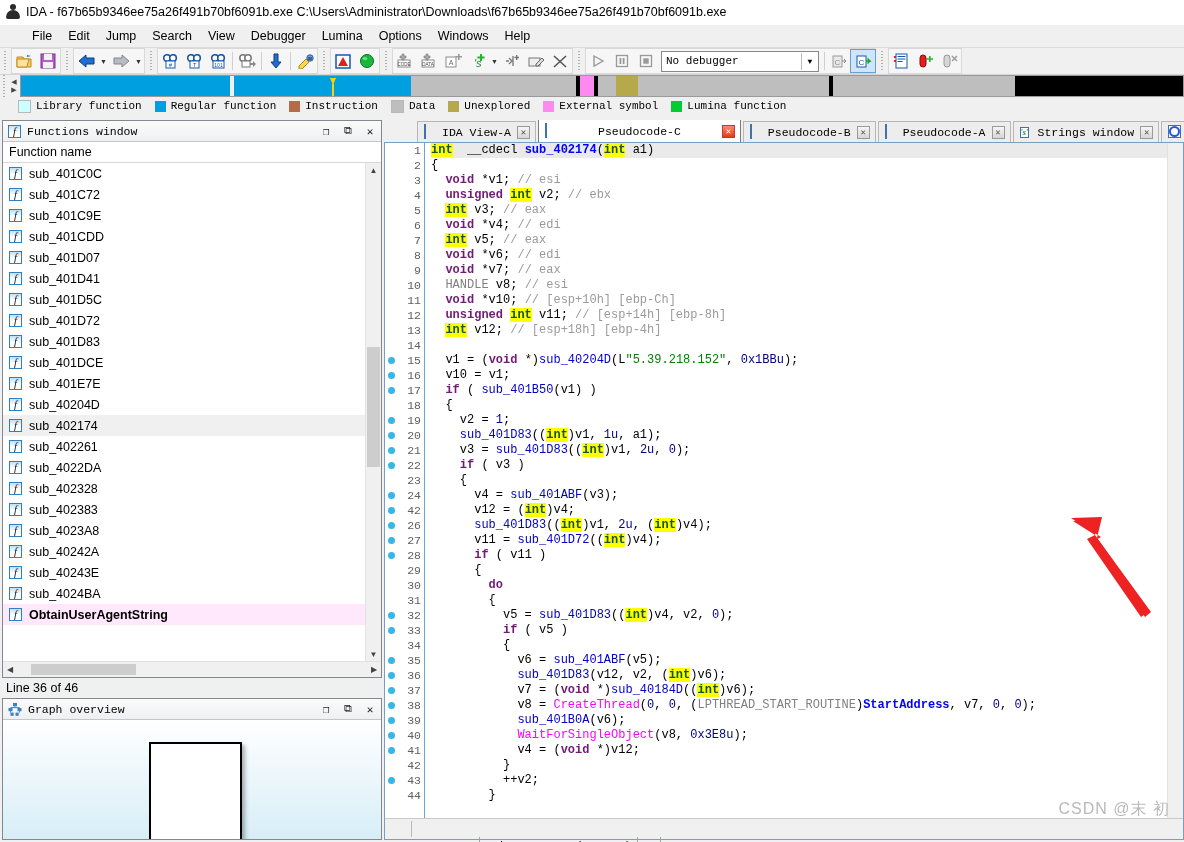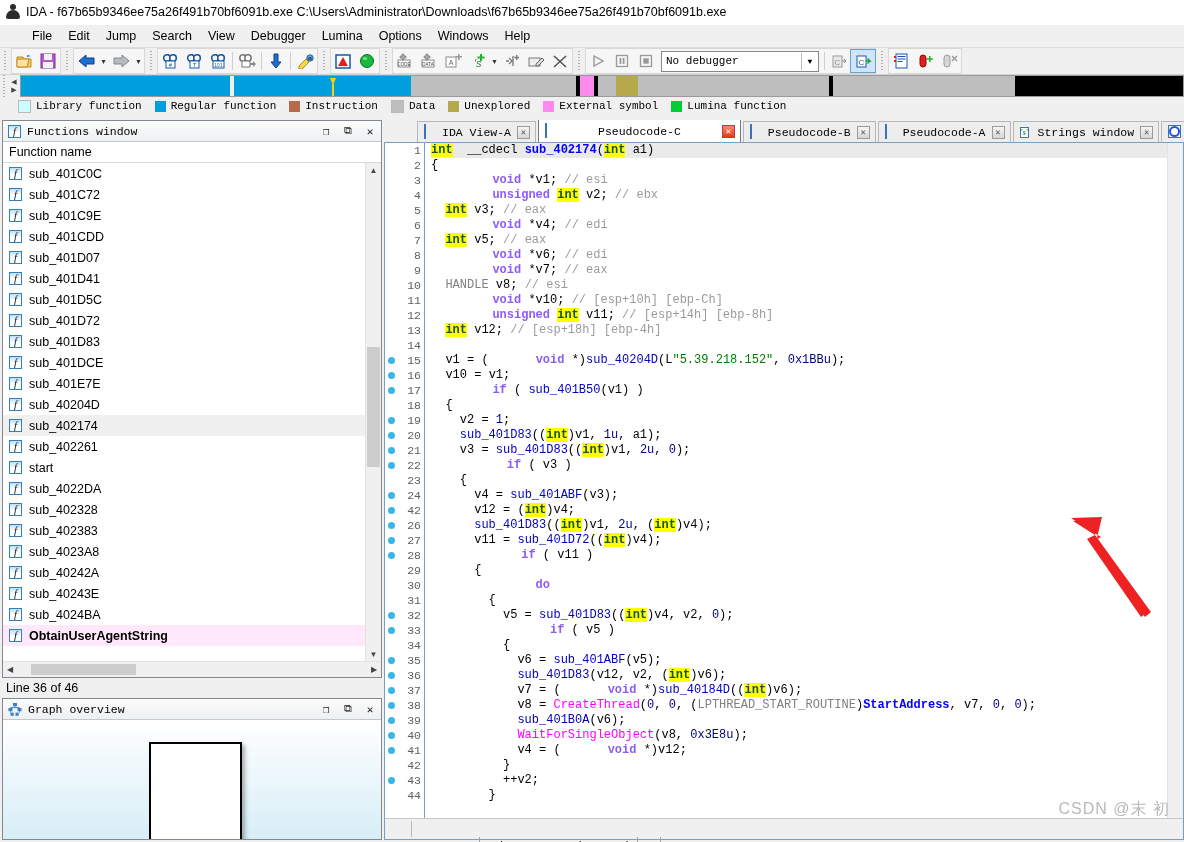--- a/index.html
+++ b/index.html
@@ -233,21 +233,21 @@
   .cl { height:15px; line-height:15px; white-space:pre; }
   .cl.hl { background:#eaeaea; }
   .bp { height:15px; line-height:15px; text-align:center; }
   .bp i {
     display:inline-block; width:7px;height:7px;border-radius:50%;
     background:#39b6e8; vertical-align:middle;
   }
 
   
   .k  { background:#ffff00; color:#14532d; font-weight:bold; }   
-  .kw { color:#8b5cf6; font-weight:bold;margin-left:47px; }                        
+  .kw { color:#701a75; font-weight:bold; }                        
   .ty { color:#808080; }                                          
   .cm { color:#9a9a9a; }                                          
   .fn { color:#0000c0; }                                          
   .vr { color:#000000; }                                          
   .num{ color:#000080; }                                          
   .st { color:#008000; }                                          
   .api{ color:#ff00ff; }                                          
   .sym{ color:#0000ff; font-weight:bold; }                        
   .pn { color:#000000; }                                          
 
@@ -640,24 +640,20 @@
                 <span class="fn-icon"></span>
                 <span class="nm">sub_40204D</span>
               </div>
               <div class="fn-row selected">
                 <span class="fn-icon"></span>
                 <span class="nm">sub_402174</span>
               </div>
               <div class="fn-row">
                 <span class="fn-icon"></span>
                 <span class="nm">sub_402261</span>
-              </div>
-              <div class="fn-row">
-                <span class="fn-icon"></span>
-                <span class="nm">start</span>
               </div>
               <div class="fn-row">
                 <span class="fn-icon"></span>
                 <span class="nm">sub_4022DA</span>
               </div>
               <div class="fn-row">
                 <span class="fn-icon"></span>
                 <span class="nm">sub_402328</span>
               </div>
               <div class="fn-row">

